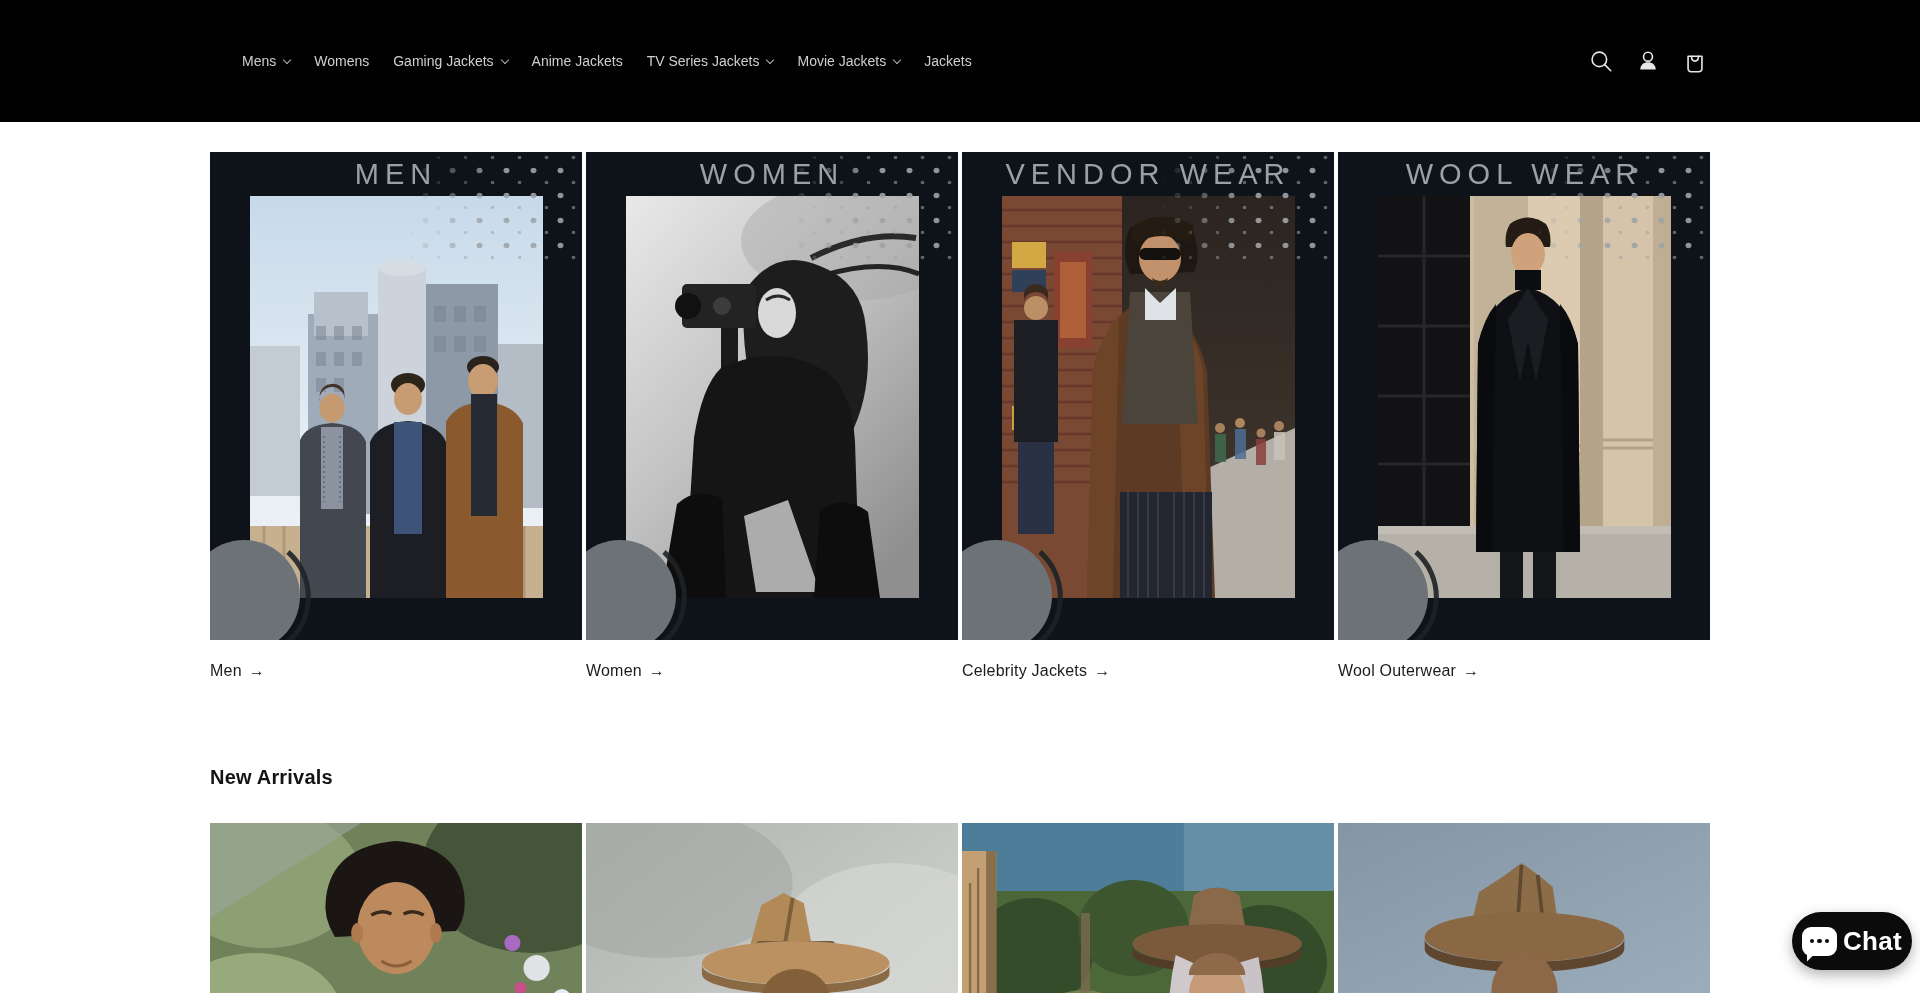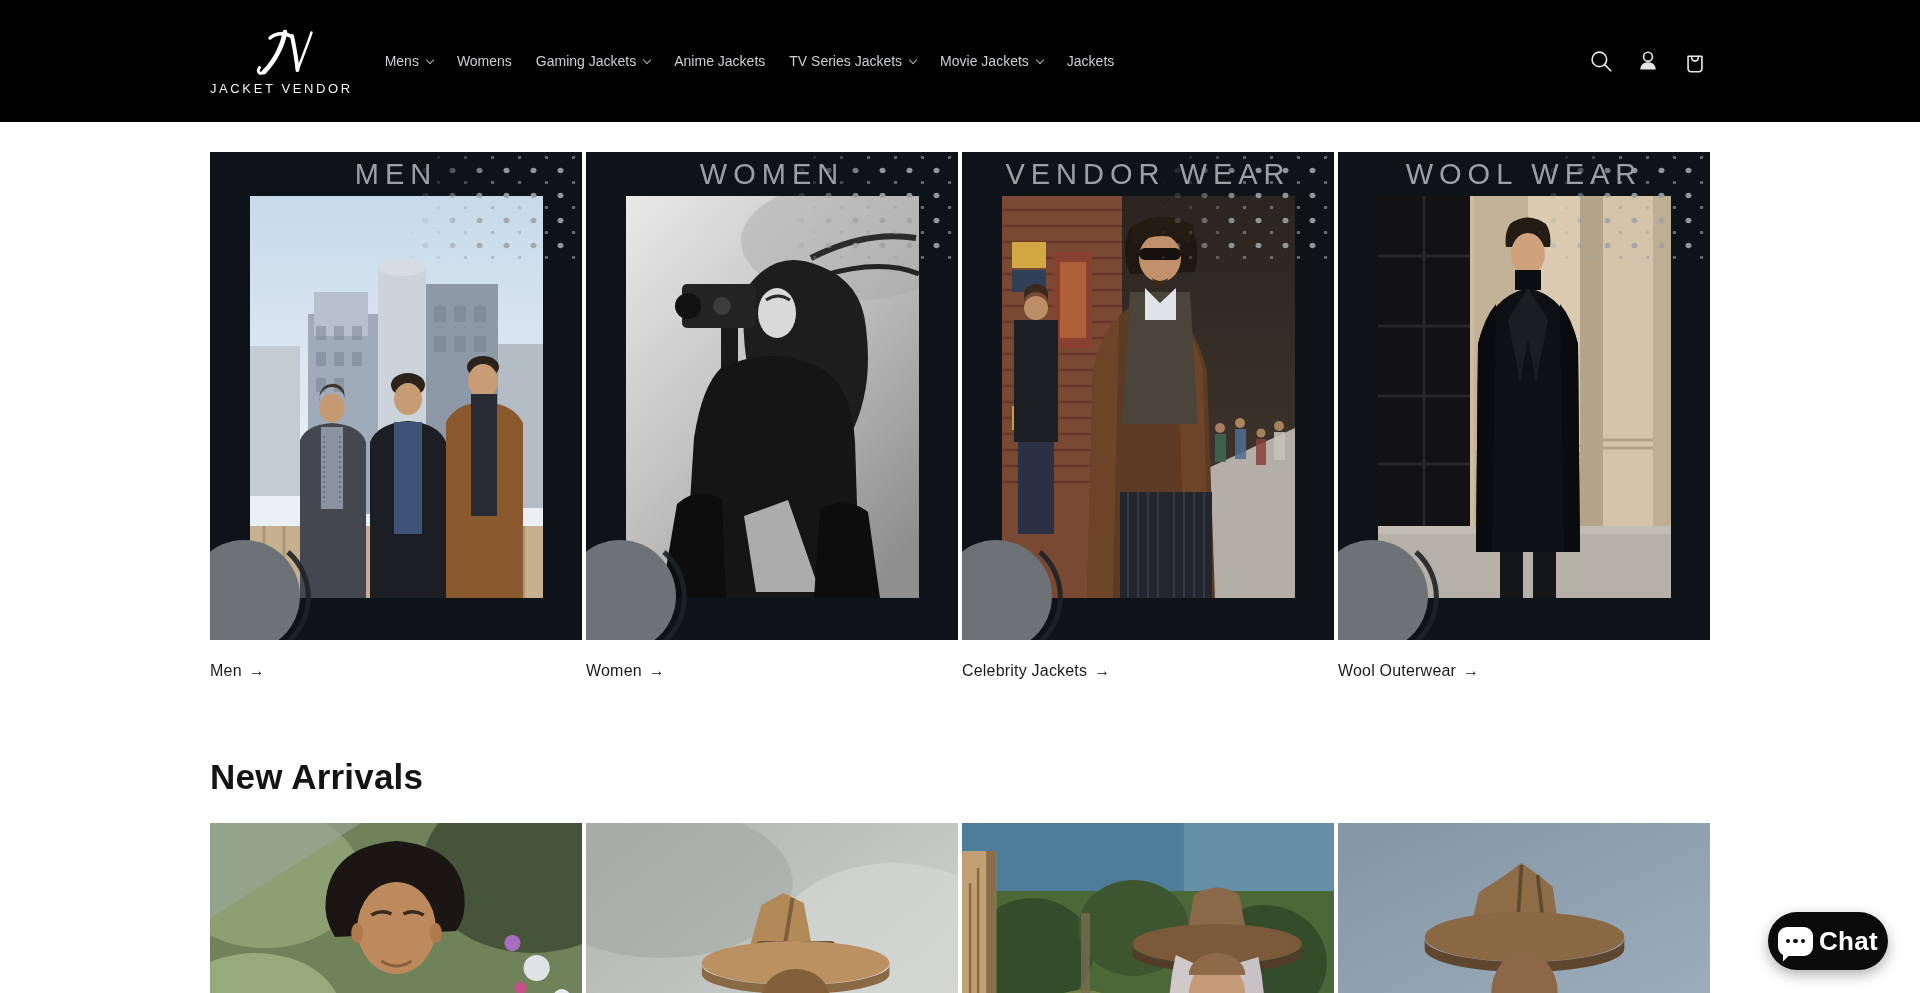--- a/index.html
+++ b/index.html
@@ -61,58 +61,46 @@
   .brush{position:absolute;left:-26px;bottom:-30px;width:150px;height:170px;z-index:2}
   
   .clink-grid{margin-top:21px}
   .clink{
     font-size:16px;color:var(--text);text-decoration:none;cursor:pointer;
     display:flex;align-items:center;line-height:20px;letter-spacing:.2px;
   }
   .clink .arrow{margin-left:7px;font-size:16px}
   
   .na-heading{
-    margin:81px 0 0 0;font-size:35px;line-height:30px;font-weight:700;
+    margin:81px 0 0 0;font-size:20px;line-height:30px;font-weight:700;
     color:#141414;letter-spacing:.2px;
   }
   .product-grid{margin-top:31px}
   .pcard{display:block;height:480px;cursor:pointer}
   .pcard svg{width:100%;height:100%;display:block}
   
   .chat-btn{
-    position:fixed;right:32px;bottom:23px;width:120px;height:58px;
+    position:fixed;right:8px;bottom:23px;width:120px;height:58px;
     background:var(--chat-bg);border:none;border-radius:29px;cursor:pointer;
     display:flex;align-items:center;justify-content:center;gap:6px;
     box-shadow:0 5px 14px rgba(0,0,0,.30);
   }
   .bubble{width:35px;height:29px;background:#fff;border-radius:9px;position:relative;
     display:flex;align-items:center;justify-content:center;gap:3px}
   .bubble::after{
     content:"";position:absolute;left:5px;bottom:-6px;width:11px;height:11px;background:#fff;
     clip-path:polygon(0 0,100% 0,0 100%);
   }
   .bubble .d{width:4.5px;height:4.5px;border-radius:50%;background:#0b0b0b}
   .chat-label{color:#fff;font-size:26px;font-weight:700;letter-spacing:.3px}
 </style>
 </head>
 <body>
 
 <header>
-  <a class="logo">
-    <svg class="logo-mono" width="64" height="50" viewBox="0 0 64 50">
-      <g stroke="#ffffff" fill="none" stroke-linecap="round">
-        <path d="M36 5 C34 17 27 33 15 45" stroke-width="4.6"></path>
-        <path d="M15 45 C11 48 7.5 45 10.5 40.5" stroke-width="3"></path>
-        <path d="M21 11 C28 4.5 38 6.5 42 9.5" stroke-width="3.4"></path>
-        <path d="M43 9 C45.5 21 47.5 31 48.5 43" stroke-width="4"></path>
-        <path d="M48.5 43 C54 29 59 16 62.5 5.5" stroke-width="2.4"></path>
-      </g>
-    </svg>
-    <div class="logo-name">JACKET VENDOR</div>
-  </a>
 
   <nav>
     <a class="nav-item">
         <span>Mens</span>
         <span class="caret"></span>
       </a>
     <a class="nav-item">
         <span>Womens</span>
       </a>
     <a class="nav-item">

